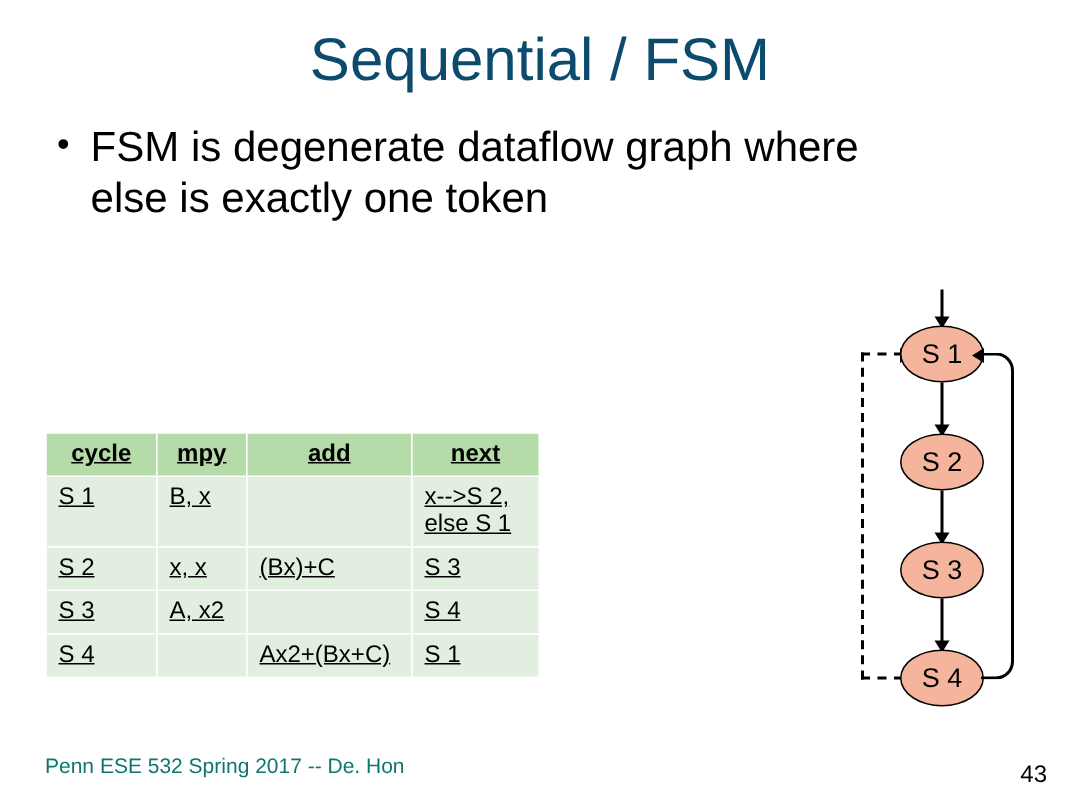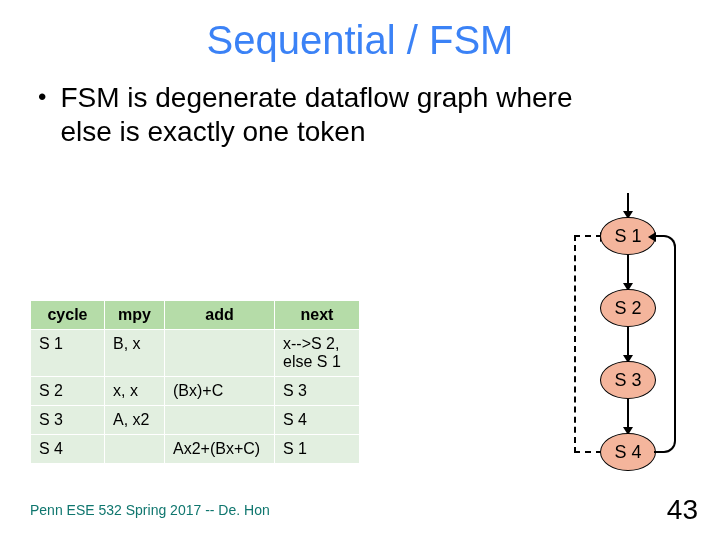--- a/index.html
+++ b/index.html
@@ -10,39 +10,40 @@
     font-family: Arial, Helvetica, sans-serif;
     position: relative;
     overflow: hidden;
   }
   .title {
     text-align: center;
     font-size: 40px;
     font-weight: normal;
     padding-top: 18px;
     padding-bottom: 18px;
-    color: #3b82f6;
+    color: #0c4a6e;
   }
   .bullet {
     display: flex;
     align-items: flex-start;
     padding-left: 38px;
     padding-right: 100px;
     font-size: 28px;
     line-height: 1.2;
   }
   .bullet .dot {
     margin-right: 14px;
     font-size: 24px;
     line-height: 1.35;
   }
   .table-wrap {
     position: absolute;
     left: 30px;
-    top: 300px;
+    top: 288px;
+    text-decoration: underline;
   }
   table {
     border-collapse: collapse;
     font-size: 16px;
   }
   th, td {
     border: 1px solid #fff;
     padding: 5px 8px;
     text-align: left;
     vertical-align: top;
@@ -163,21 +164,21 @@
     position: absolute;
     left: 30px;
     bottom: 22px;
     font-size: 14px;
     color: #0f766e;
   }
   .pagenum {
     position: absolute;
     right: 22px;
     bottom: 14px;
-    font-size: 28px;
+    font-size: 16px;
   }
 </style>
 </head>
 <body>
 
 <div class="title">Sequential / FSM</div>
 
 <div class="bullet">
   <span class="dot">•</span>
   <span>FSM is degenerate dataflow graph where else is exactly one token</span>

